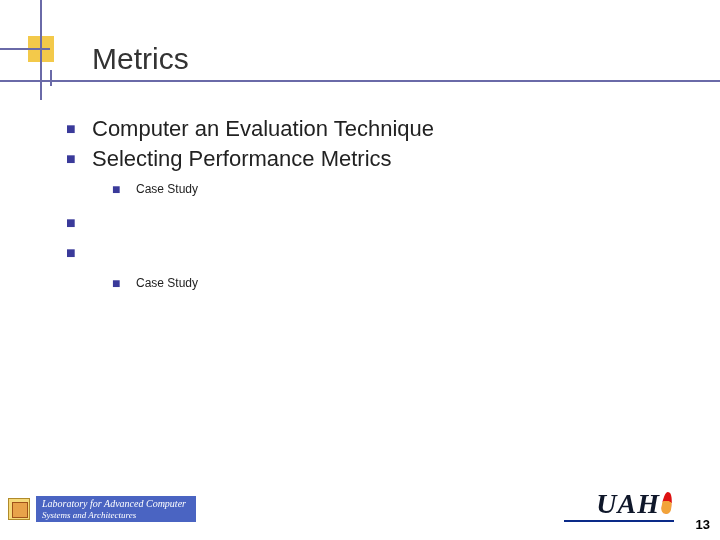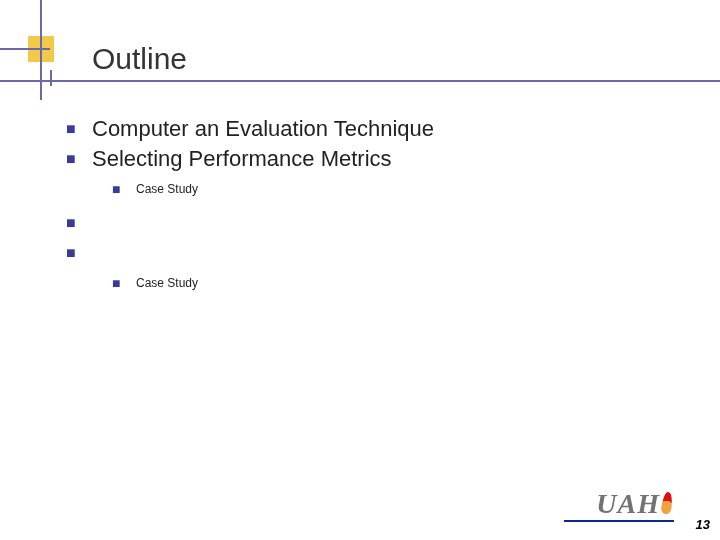--- a/index.html
+++ b/index.html
@@ -24,38 +24,38 @@
   .lvl2 .t { font-size: 12px; line-height: 22px; }
 
   
   .footer-left { position: absolute; left: 8px; bottom: 18px; display: flex; align-items: center; gap: 6px; }
   .footer-logo { width: 22px; height: 22px; background: #f5d97a; border: 1px solid #b08a2a; position: relative; }
   .footer-logo::before { content: ""; position: absolute; left: 3px; top: 3px; width: 14px; height: 14px; border: 1px solid #a0521a; background: #e8a24a; }
   .footer-label { background: #4a64c2; color: #fff; font-size: 10px; font-style: italic; padding: 2px 10px 2px 6px; line-height: 1.15; font-family: "Times New Roman", serif; }
   .footer-label .l2 { font-size: 9px; }
 
   .footer-right { position: absolute; right: 48px; bottom: 20px; display: flex; align-items: flex-end; }
-  .uah { font-family: "Times New Roman", serif; font-weight: 700; font-style: italic; color: #737373; font-size: 28px; letter-spacing: 1px; }
+  .uah { font-family: "Times New Roman", serif; font-weight: 700; font-style: italic; color: #0f172a; font-size: 28px; letter-spacing: 1px; }
   .uah-flame { width: 10px; height: 22px; background: radial-gradient(circle at 50% 70%, #f2a33a 0 40%, transparent 42%), linear-gradient(#d11 0 0); border-radius: 50% 50% 50% 50% / 80% 80% 30% 30%; margin-left: 2px; transform: translateY(-6px) rotate(8deg); }
   .uah-underline { position: absolute; right: 46px; bottom: 18px; width: 110px; height: 2px; background: #0a2a88; }
 
-  .page-num { position: absolute; right: 10px; bottom: 8px; font-size: 13px; font-weight: 700; color: #000; font-style: italic; }
+  .page-num { position: absolute; right: 10px; bottom: 8px; font-size: 13px; font-weight: 700; color: #000; }
 </style>
 </head>
 <body>
 
 <div class="slide">
 
   <div class="deco-box"></div>
   <div class="hline-short"></div>
   <div class="hline-long"></div>
   <div class="vline-long"></div>
   <div class="vline-short"></div>
 
-  <div class="title">Outline</div>
+  <div class="title">Metrics</div>
 
   <div class="content">
     <div class="lvl1">
       <span class="b">■</span>
       <span class="t">Computer an Evaluation Technique</span>
     </div>
     <div class="lvl1">
       <span class="b">■</span>
       <span class="t">Selecting Performance Metrics</span>
     </div>
@@ -68,20 +68,27 @@
     </div>
     <div class="lvl1">
       <span class="b">■</span>
     </div>
     <div class="lvl2">
       <span class="b">■</span>
       <span class="t">Case Study</span>
     </div>
   </div>
 
+  <div class="footer-left">
+    <div class="footer-logo"></div>
+    <div class="footer-label">
+      <div>Laboratory for Advanced Computer</div>
+      <div class="l2">Systems and Architectures</div>
+    </div>
+  </div>
 
   <div class="footer-right">
     <span class="uah">UAH</span>
     <span class="uah-flame"></span>
   </div>
   <div class="uah-underline"></div>
 
   <div class="page-num">13</div>
 </div>
 

